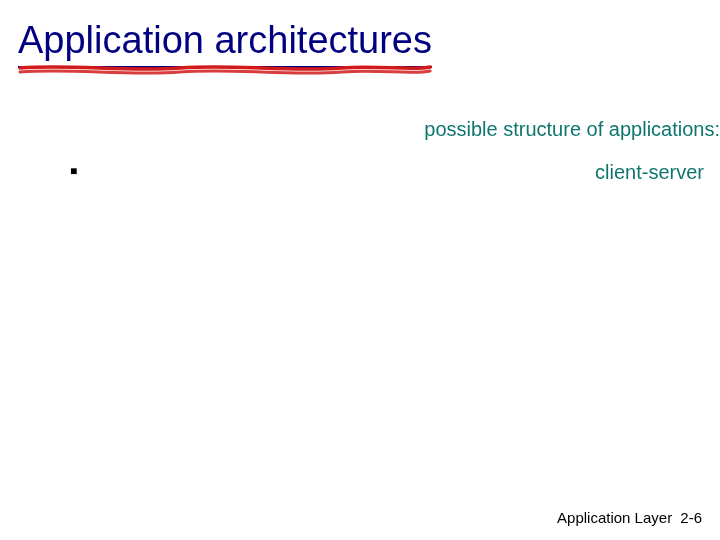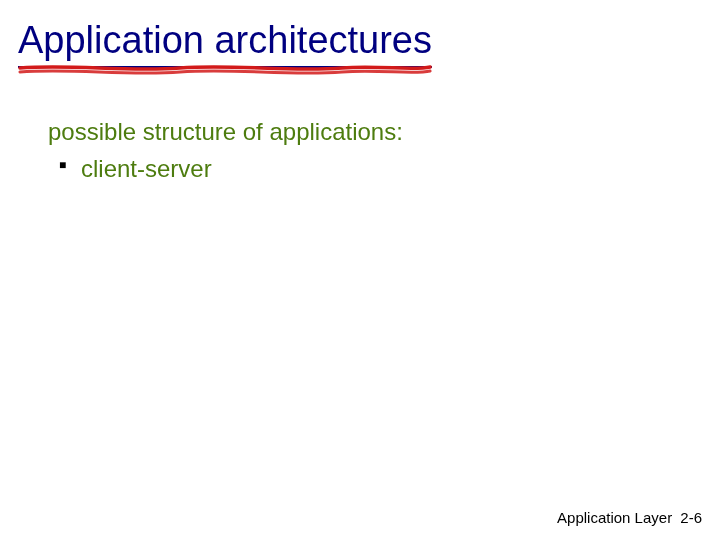--- a/index.html
+++ b/index.html
@@ -33,31 +33,32 @@
     .underline-red {
       position: absolute;
       left: 0;
       bottom: -8px;
       width: 100%;
       height: 14px;
       pointer-events: none;
     }
     .content {
       padding-left: 30px;
-      font-size: 24px;
-      color: #4d7c0f;
+      font-size: 20px;
+      color: #0f766e;
       line-height: 1.35;
+      text-align: right;
     }
     .intro {
       margin-bottom: 2px;
     }
     .bullet-list {
       list-style: none;
       padding: 0;
-      margin: 5px;
+      margin: 16px;
     }
     .bullet-item {
       position: relative;
       padding-left: 28px;
     }
     .bullet-item::before {
       content: "■";
       position: absolute;
       left: 6px;
       top: 4px;

